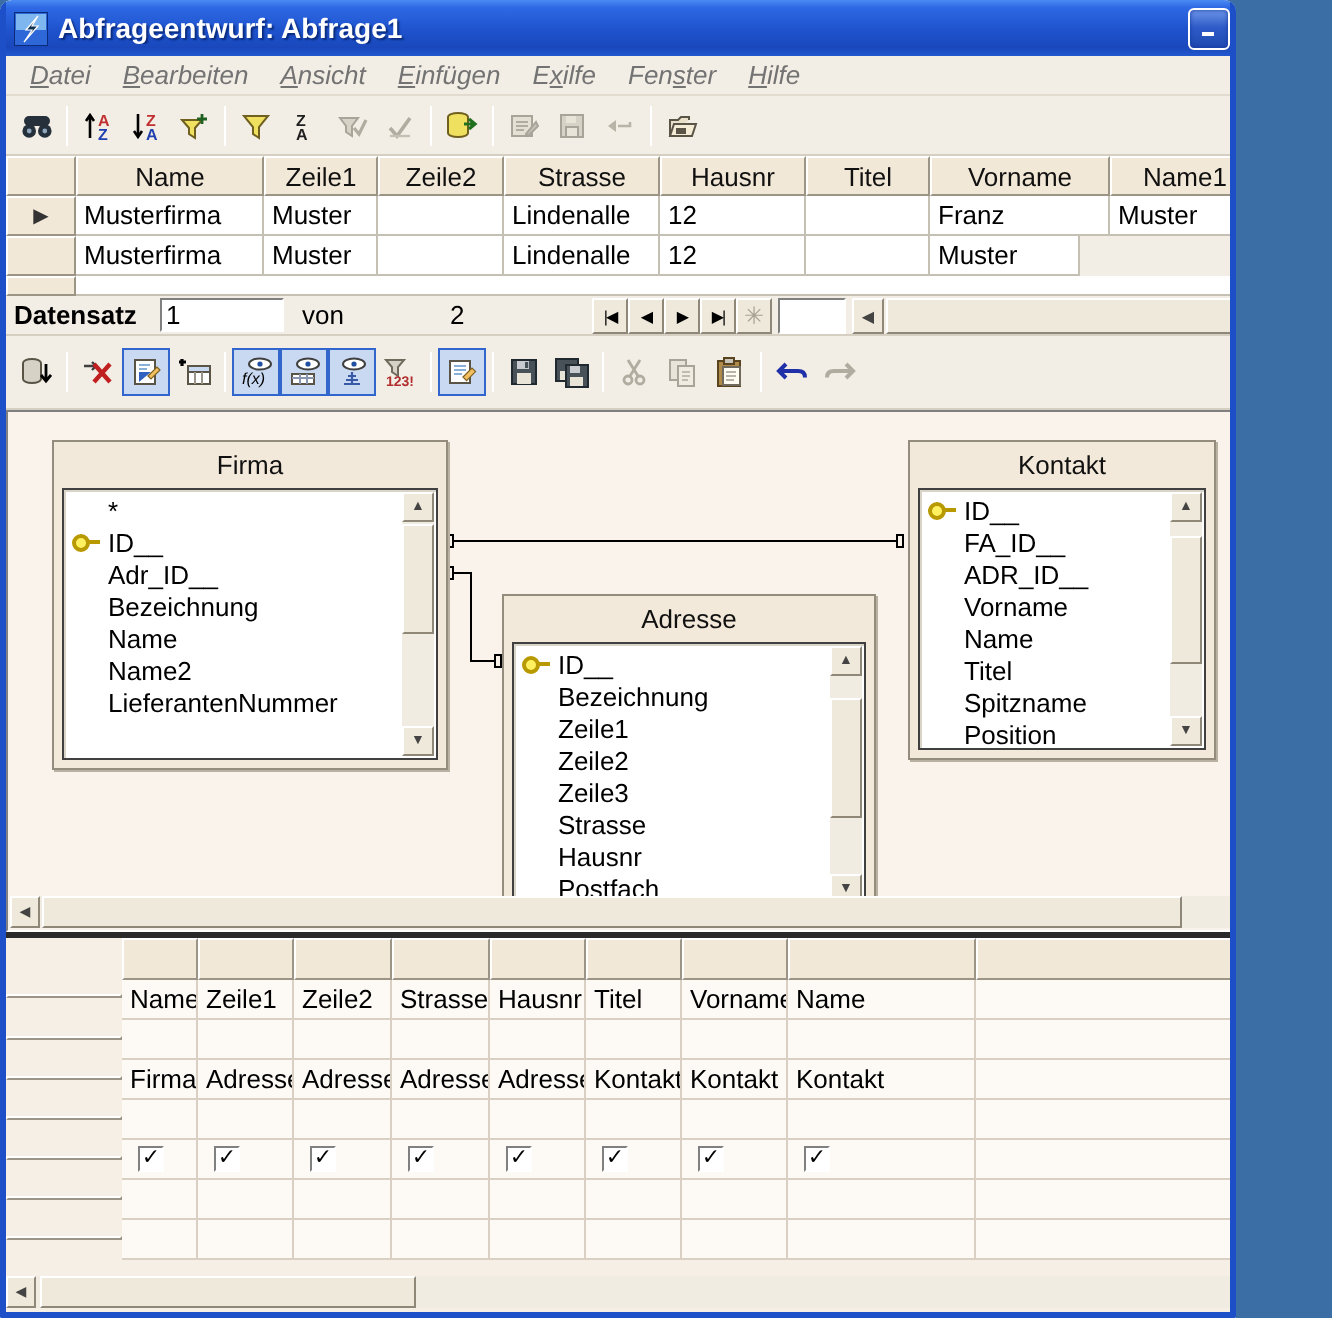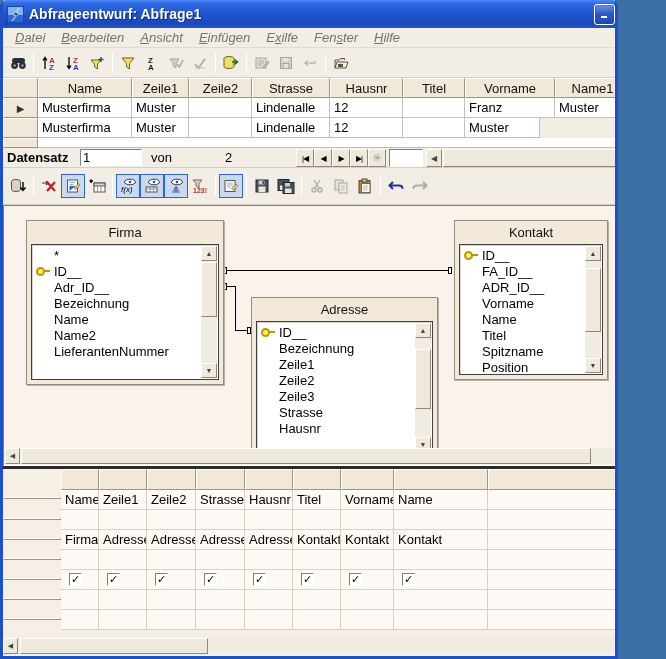--- a/index.html
+++ b/index.html
@@ -516,20 +516,24 @@
                 <span>Zeile3</span>
               </div>
               <div class="frow">
                 <span class="key-icon" data-on=""></span>
                 <span>Strasse</span>
               </div>
               <div class="frow">
                 <span class="key-icon" data-on=""></span>
                 <span>Hausnr</span>
               </div>
+              <div class="frow">
+                <span class="key-icon" data-on=""></span>
+                <span>Postfach</span>
+              </div>
             </div>
           <div class="pscroll" style="top:1px;bottom:1px;right:1px;">
             <span class="sbtn parrow" style="top:0;">▲</span>
             <span class="pthumb" style="top:26px;height:60px;"></span>
             <span class="sbtn parrow" style="bottom:0;">▼</span>
           </div>
         </div>
       </div>
 
       <div class="panel kontakt">

